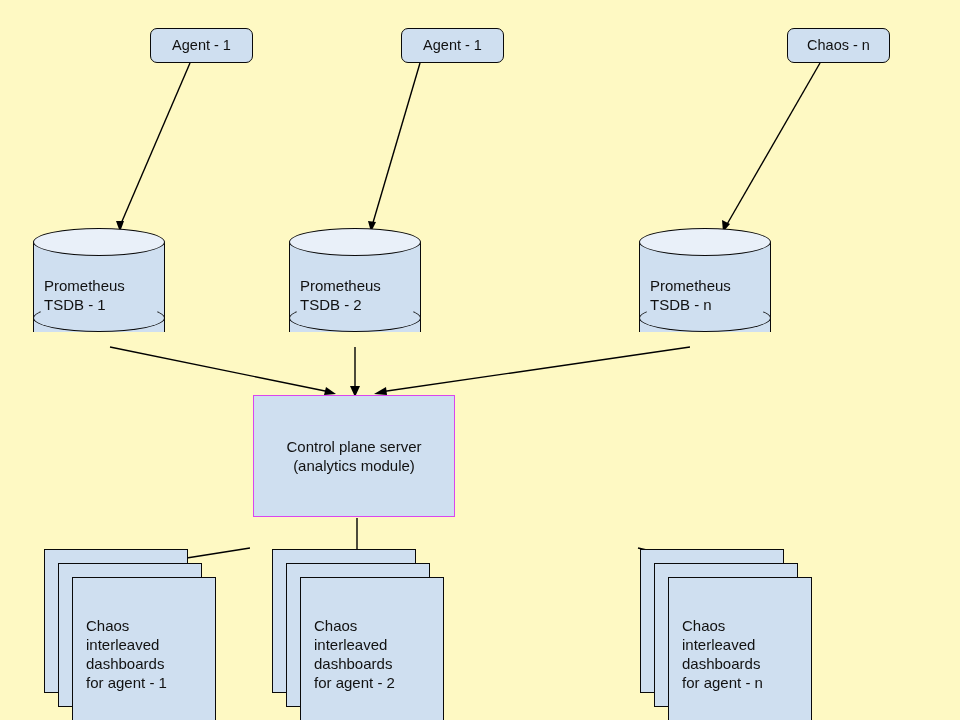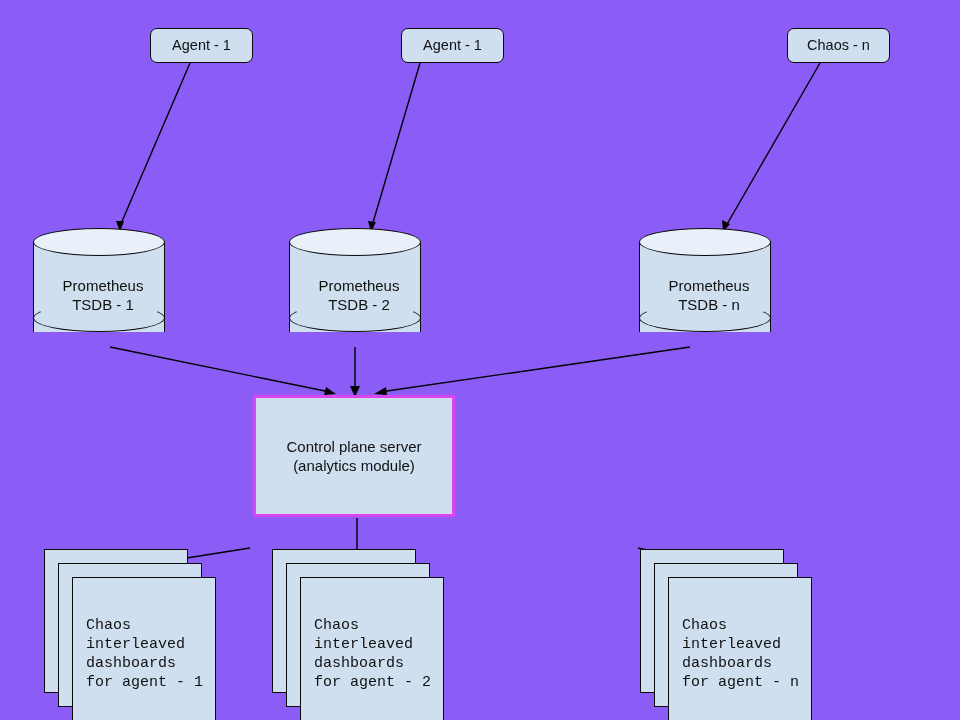--- a/index.html
+++ b/index.html
@@ -5,21 +5,21 @@
 <style>
   html, body {
     margin: 0;
     padding: 0;
     background: #000000;
   }
   #canvas {
     position: relative;
     width: 960px;
     height: 720px;
-    background: #8b5cf6;
+    background: #fef9c3;
     overflow: hidden;
     font-family: "Liberation Sans", sans-serif;
   }
   .node-text {
     color: #111111;
     font-size: 15px;
     line-height: 19px;
     white-space: pre-line;
   }
 
@@ -73,28 +73,28 @@
     background: #e9f0f9;
     border: 1px solid #0a0a0a;
     border-radius: 50%;
     box-sizing: border-box;
   }
   .cyl-label {
     position: absolute;
     left: 11px;
     top: 48px;
     width: 118px;
-    text-align: center;
+    text-align: left;
   }
 
   
   .cp-box {
     position: absolute;
     background: #cfdff0;
-    border: 3px solid #d946ef;
+    border: 1px solid #d946ef;
     box-sizing: border-box;
     display: flex;
     align-items: center;
     justify-content: center;
     text-align: center;
   }
 
   
   .stack {
     position: absolute;
@@ -104,21 +104,21 @@
   .card {
     position: absolute;
     width: 144px;
     height: 144px;
     background: #cfdff0;
     border: 1px solid #0a0a0a;
     box-sizing: border-box;
   }
   .card.back   { left: 0;   top: 0;   }
   .card.mid    { left: 14px; top: 14px; }
-  .card.front  { left: 28px; top: 28px; font-family: Liberation Mono, monospace; }
+  .card.front  { left: 28px; top: 28px; }
   .card-label {
     position: absolute;
     left: 13px;
     top: 38px;
     width: 128px;
     text-align: left;
   }
 
   
   #wires {

